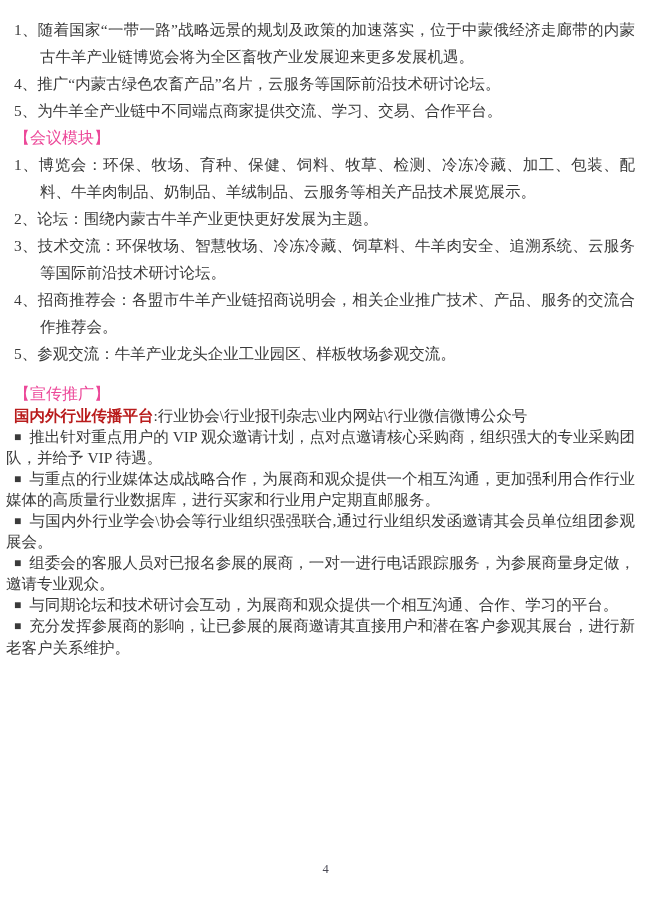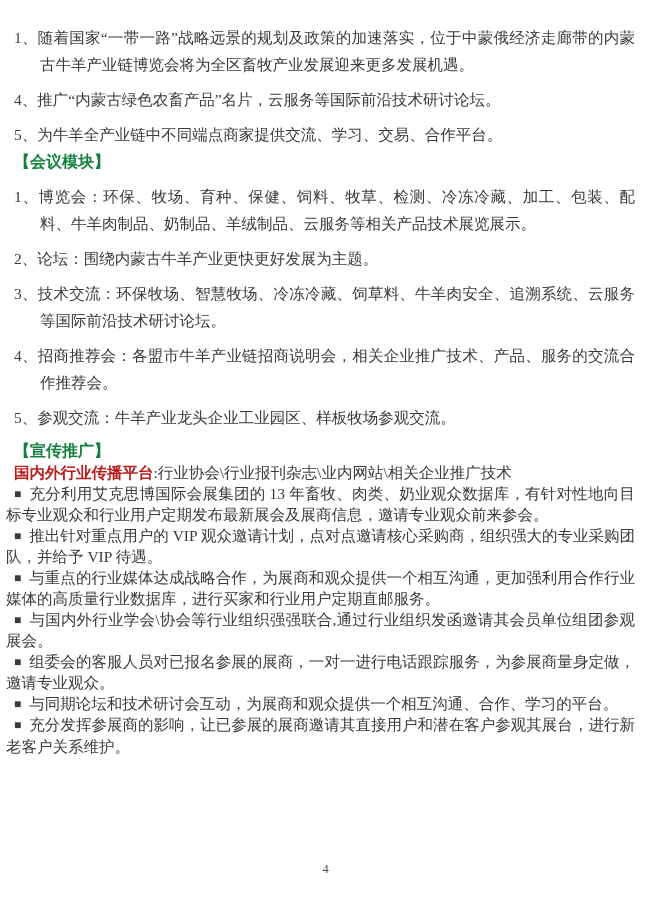--- a/index.html
+++ b/index.html
@@ -17,33 +17,32 @@
     box-sizing: border-box;
   }
   .list-block {
     font-size: 15.5px;
     line-height: 27px;
     text-align: justify;
   }
   .n-item {
     padding-left: 26px;
     text-indent: -26px;
-    margin-top: 8px;
   }
   .num { }
   .sec-header {
-    font-weight: bold;
-    color: #15803d;
+    font-weight: normal;
+    color: #ec4899;
     font-size: 16px;
   }
   .promo {
     font-size: 15.5px;
     line-height: 20.5px;
     text-align: justify;
-    margin-top: 8px;
+    margin-top: 15px;
   }
   .promo .sec-header {
     line-height: 24px;
   }
   .platform-line { }
   .plabel {
     font-weight: bold;
     color: #b91c1c;
   }
   .bullet {
@@ -82,23 +81,22 @@
     <div class="n-item"><span class="num">3、</span><span>技术交流：环保牧场、智慧牧场、冷冻冷藏、饲草料、牛羊肉安全、追溯系统、云服务等国际前沿技术研讨论坛。</span></div>
     <div class="n-item"><span class="num">4、</span><span>招商推荐会：各盟市牛羊产业链招商说明会，相关企业推广技术、产品、服务的交流合作推荐会。</span></div>
     <div class="n-item"><span class="num">5、</span><span>参观交流：牛羊产业龙头企业工业园区、样板牧场参观交流。</span></div>
 
   </div>
 
   <div class="promo">
 
     <div class="sec-header">【宣传推广】</div>
 
-    <div class="platform-line"><span class="plabel">国内外行业传播平台</span><span>:行业协会\行业报刊杂志\业内网站\相关企业推广技术</span></div>
+    <div class="platform-line"><span class="plabel">国内外行业传播平台</span><span>:行业协会\行业报刊杂志\业内网站\行业微信微博公众号</span></div>
 
-    <div class="bullet"><span class="marker">■</span><span>充分利用艾克思博国际会展集团的 13 年畜牧、肉类、奶业观众数据库，有针对性地向目标专业观众和行业用户定期发布最新展会及展商信息，邀请专业观众前来参会。</span></div>
     <div class="bullet"><span class="marker">■</span><span>推出针对重点用户的 VIP 观众邀请计划，点对点邀请核心采购商，组织强大的专业采购团队，并给予 VIP 待遇。</span></div>
     <div class="bullet"><span class="marker">■</span><span>与重点的行业媒体达成战略合作，为展商和观众提供一个相互沟通，更加强利用合作行业媒体的高质量行业数据库，进行买家和行业用户定期直邮服务。</span></div>
     <div class="bullet"><span class="marker">■</span><span>与国内外行业学会\协会等行业组织强强联合,通过行业组织发函邀请其会员单位组团参观展会。</span></div>
     <div class="bullet"><span class="marker">■</span><span>组委会的客服人员对已报名参展的展商，一对一进行电话跟踪服务，为参展商量身定做，邀请专业观众。</span></div>
     <div class="bullet"><span class="marker">■</span><span>与同期论坛和技术研讨会互动，为展商和观众提供一个相互沟通、合作、学习的平台。</span></div>
     <div class="bullet"><span class="marker">■</span><span>充分发挥参展商的影响，让已参展的展商邀请其直接用户和潜在客户参观其展台，进行新老客户关系维护。</span></div>
 
   </div>
 
   <div class="page-num">4</div>

